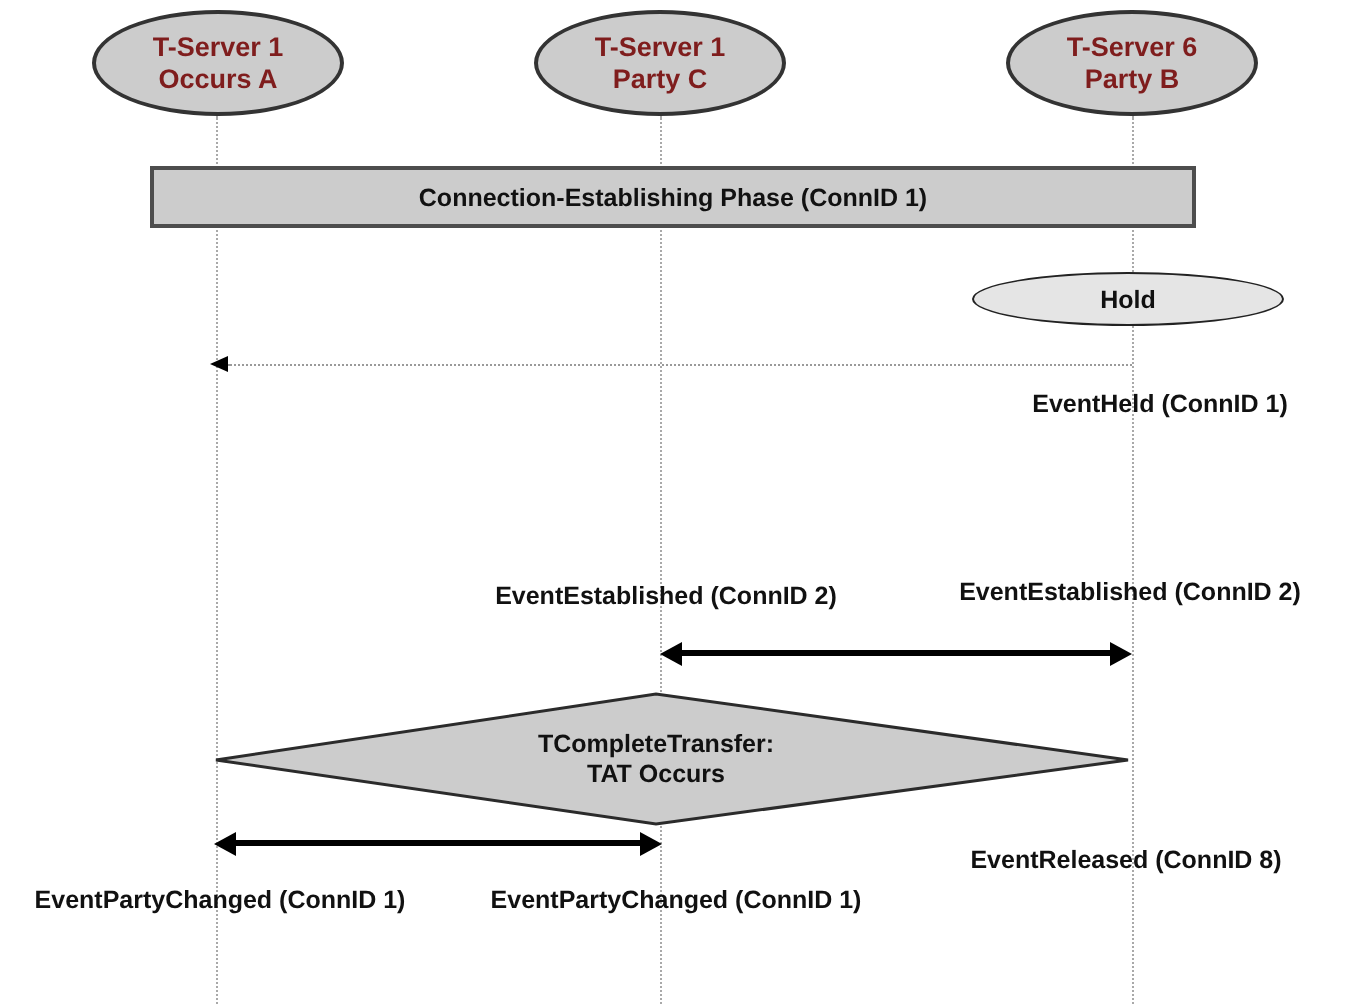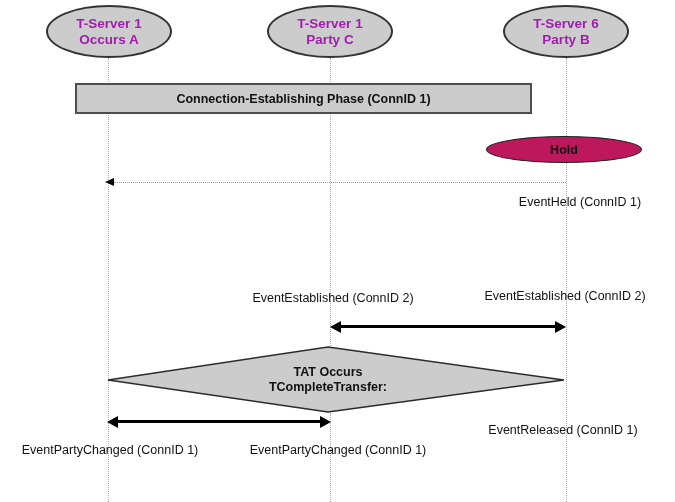--- a/index.html
+++ b/index.html
@@ -7,39 +7,39 @@
     position:relative;width:675px;height:502px;background:#fff;overflow:hidden;
     font-family:"Liberation Sans","DejaVu Sans",sans-serif;
   }
   
   .lifeline{position:absolute;top:58px;bottom:0;width:0;border-left:1px dotted #a9a9a9;}
   
   .actor{
     position:absolute;top:5px;width:126px;height:53px;border-radius:50%;
     background:#cccccc;border:2px solid #333333;box-sizing:border-box;
     display:flex;flex-direction:column;align-items:center;justify-content:center;
-    font-weight:bold;font-size:13.5px;line-height:16px;color:#a21caf;text-align:center;z-index:3;
+    font-weight:bold;font-size:13.5px;line-height:16px;color:#7f1d1d;text-align:center;z-index:3;
   }
   
   .phase-bar{
-    position:absolute;left:75px;top:83px;width:457px;height:31px;box-sizing:border-box;
+    position:absolute;left:75px;top:83px;width:523px;height:31px;box-sizing:border-box;
     background:#cccccc;border:2px solid #4d4d4d;display:flex;align-items:center;justify-content:center;
     font-weight:bold;font-size:12.5px;color:#111;z-index:3;
   }
   
   .hold-ellipse{
     position:absolute;left:486px;top:136px;width:156px;height:27px;border-radius:50%;
-    background:#be185d;border:1.5px solid #222;box-sizing:border-box;
+    background:#e5e5e5;border:1.5px solid #222;box-sizing:border-box;
     display:flex;align-items:center;justify-content:center;
     font-weight:bold;font-size:12.5px;color:#111;z-index:3;
   }
   
   .lbl{
     position:absolute;transform:translate(-50%,-50%);white-space:nowrap;
-    font-weight:normal;font-size:12.5px;color:#111;z-index:4;background:transparent;
+    font-weight:bold;font-size:12.5px;color:#111;z-index:4;background:transparent;
   }
   
   .dot-arrow{position:absolute;left:114px;top:182px;width:452px;height:0;border-top:1px dotted #9a9a9a;z-index:2;}
   .dot-arrow::before{
     content:"";position:absolute;left:-9px;top:-5px;width:0;height:0;
     border-top:4.5px solid transparent;border-bottom:4.5px solid transparent;border-right:9px solid #000;
   }
   
   .dbl-arrow{position:absolute;height:3px;background:#000;z-index:4;}
   .dbl-arrow::before{
@@ -94,23 +94,23 @@
   <div class="lbl" style="left:580px;top:202px">EventHeld (ConnID 1)</div>
   <div class="lbl" style="left:333px;top:298px">EventEstablished (ConnID 2)</div>
   <div class="lbl" style="left:565px;top:296px">EventEstablished (ConnID 2)</div>
 
   <div class="dbl-arrow arrow-established"></div>
 
   <svg class="diamond-svg" width="472" height="78" viewBox="0 0 472 78">
     <polygon points="8,40 228,7 464,40 228,72" fill="#cccccc" stroke="#2b2b2b" stroke-width="1.5"></polygon>
   </svg>
   <div class="diamond-text">
+    <div>TCompleteTransfer:</div>
     <div>TAT Occurs</div>
-    <div>TCompleteTransfer:</div>
   </div>
 
   <div class="dbl-arrow arrow-partychange"></div>
 
   <div class="lbl" style="left:110px;top:450px">EventPartyChanged (ConnID 1)</div>
   <div class="lbl" style="left:338px;top:450px">EventPartyChanged (ConnID 1)</div>
-  <div class="lbl" style="left:563px;top:430px">EventReleased (ConnID 1)</div>
+  <div class="lbl" style="left:563px;top:430px">EventReleased (ConnID 8)</div>
 
 </div>
 
 </body></html>

